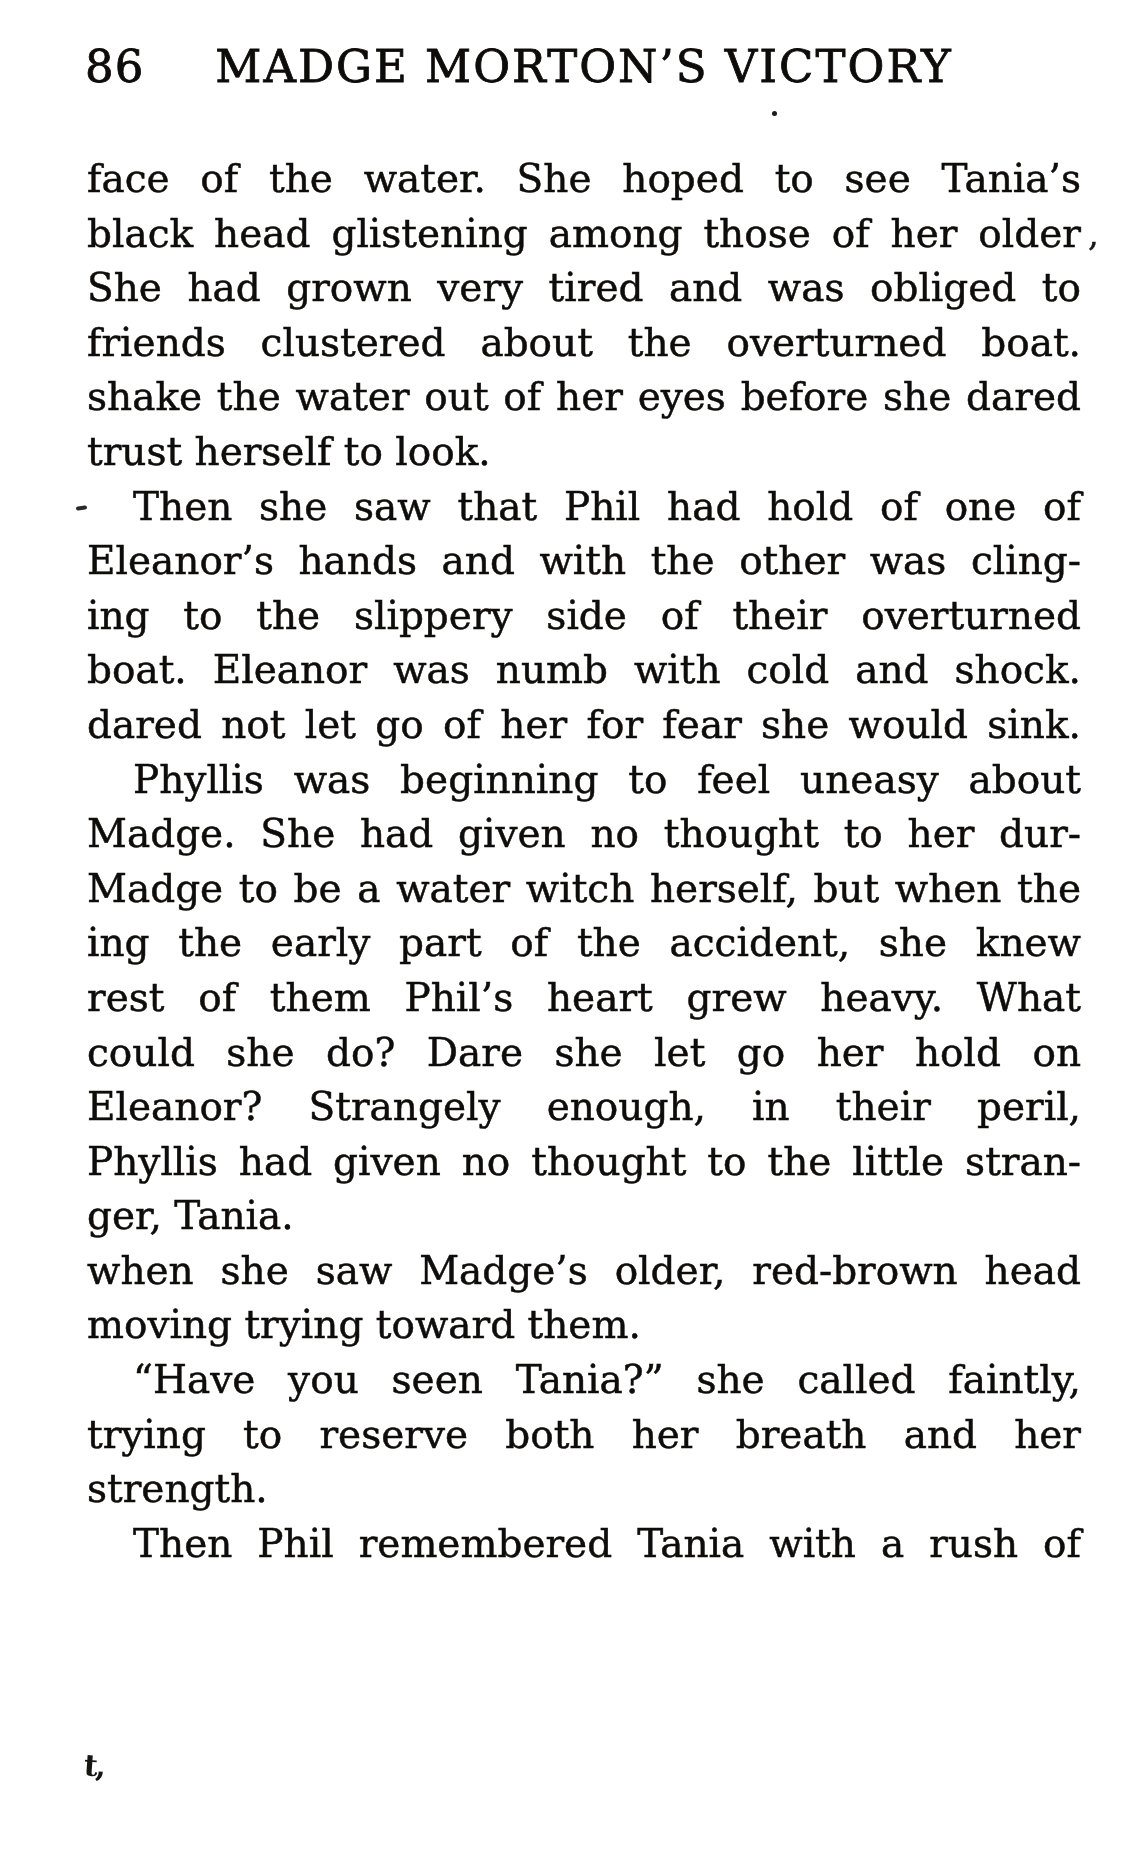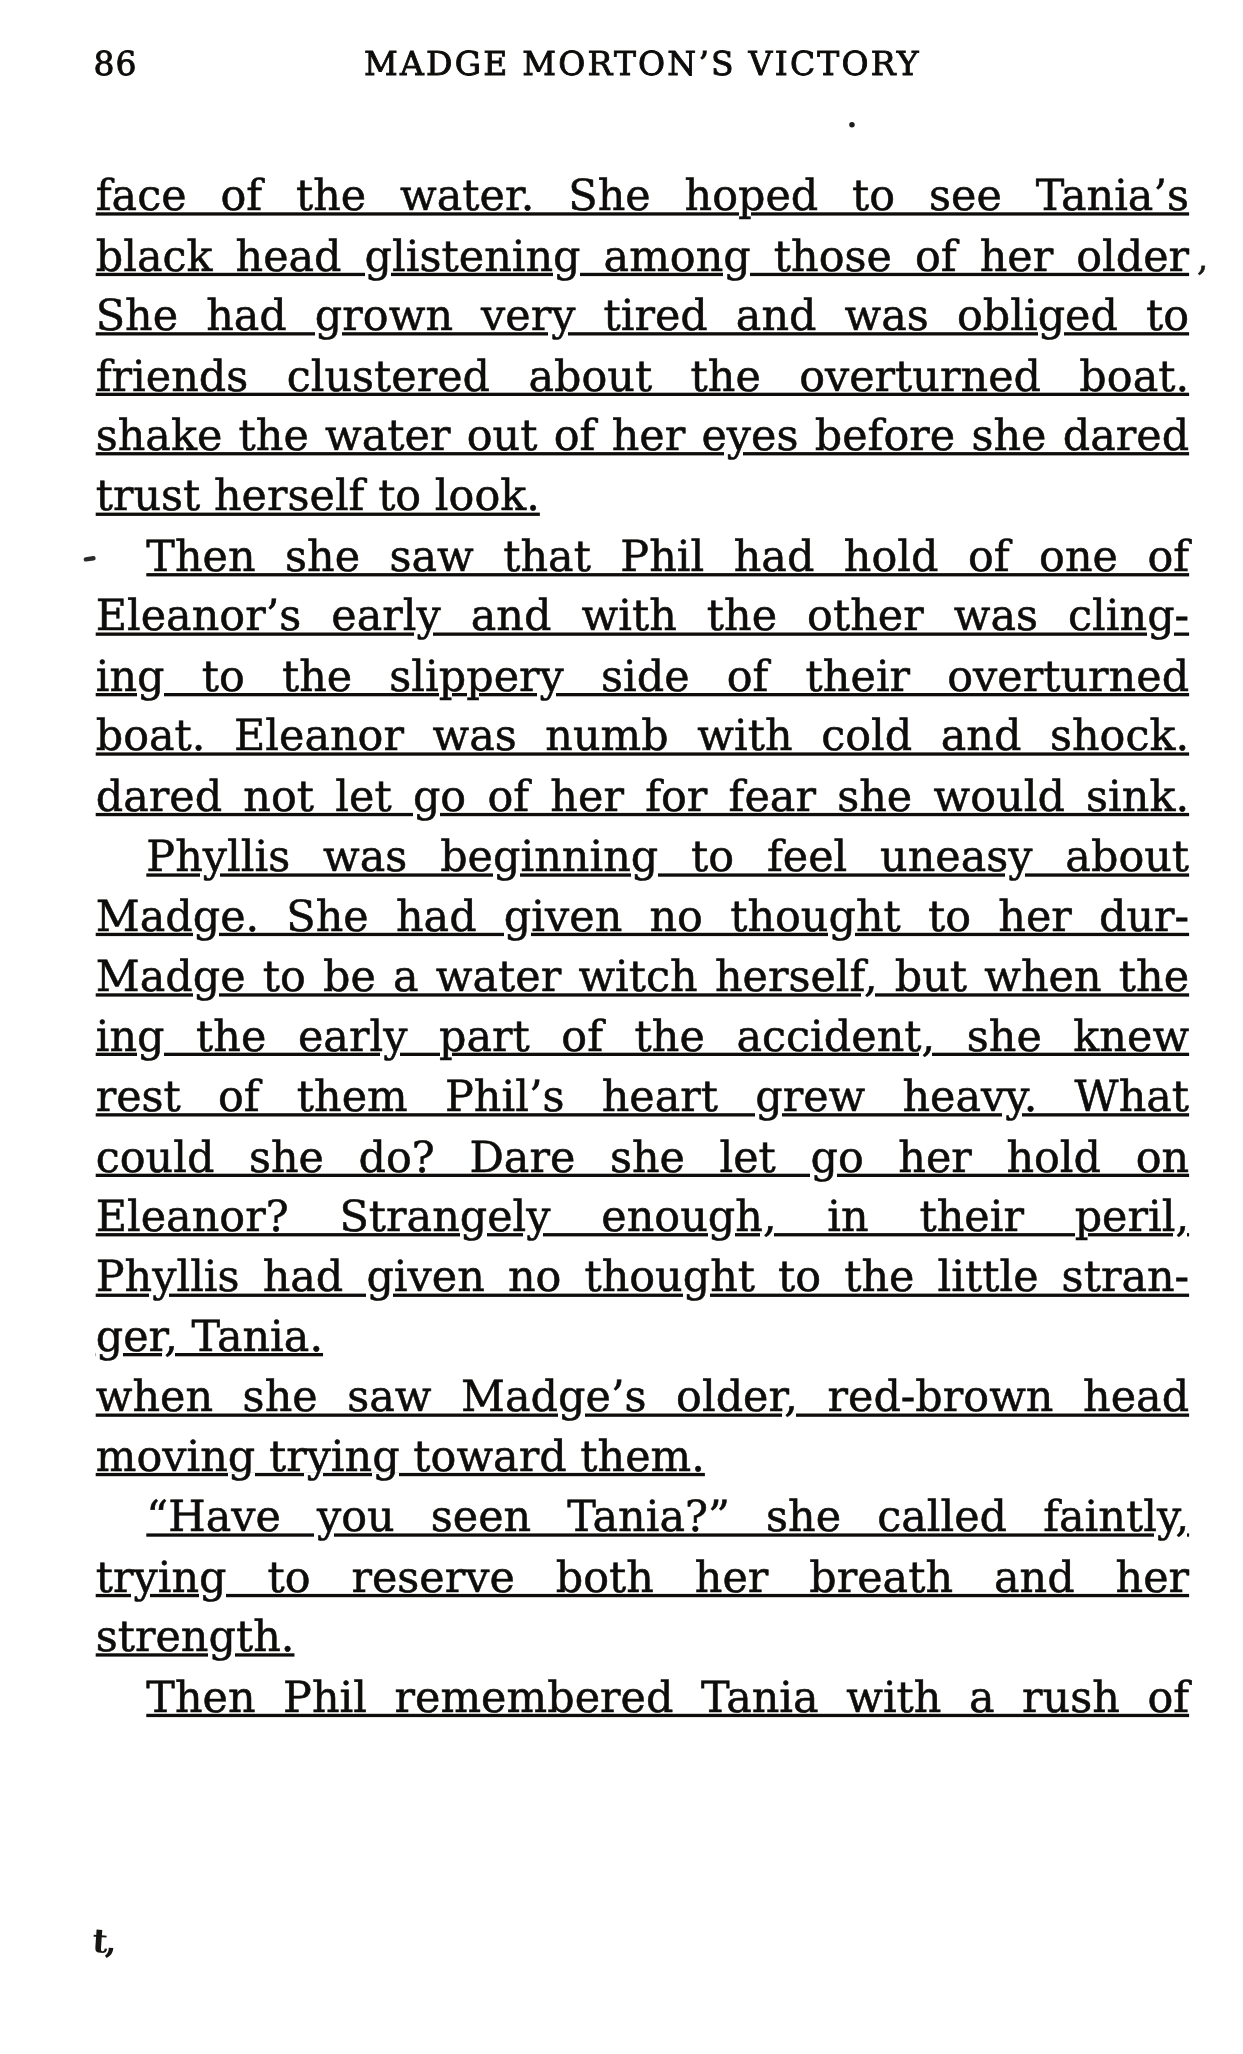--- a/index.html
+++ b/index.html
@@ -11,21 +11,21 @@
     overflow: hidden;
     font-family: "DejaVu Serif", serif;
     color: #0e0d0b;
   }
   .header {
     position: absolute;
     left: 87px;
     top: 44px;
     width: 994px;
     text-align: center;
-    font-size: 30px;
+    font-size: 45px;
     line-height: 1;
     letter-spacing: 2px;
     font-weight: 400;
     color: #0d0c0a;
     -webkit-text-stroke: 0.8px #0d0c0a;
     white-space: nowrap;
   }
   .pagenum {
     position: absolute;
     left: -2px;
@@ -40,21 +40,20 @@
     font-size: 39px;
     line-height: 54.6px;
     font-weight: 400;
     color: #0e0d0b;
     -webkit-text-stroke: 0.5px #0e0d0b;
   }
   .ln {
     text-align: justify;
     text-align-last: justify;
     white-space: normal;
-    text-decoration: underline;
   }
   .ln.last {
     text-align-last: left;
   }
   .ln.ind {
     padding-left: 46px;
   }
   .speck {
     position: absolute;
     left: 772px;
@@ -104,21 +103,21 @@
   </div>
 
   <div class="bodytext">
     <div class="ln">face of the water.  She hoped to see Tania’s</div>
     <div class="ln">black head glistening among those of her older</div>
     <div class="ln">She had grown very tired and was obliged to</div>
     <div class="ln">friends clustered about the overturned boat.</div>
     <div class="ln">shake the water out of her eyes before she dared</div>
     <div class="ln last">trust herself to look.</div>
     <div class="ln ind">Then she saw that Phil had hold of one of</div>
-    <div class="ln">Eleanor’s early and with the other was cling-</div>
+    <div class="ln">Eleanor’s hands and with the other was cling-</div>
     <div class="ln">ing to the slippery side of their overturned</div>
     <div class="ln">boat.  Eleanor was numb with cold and shock.</div>
     <div class="ln">dared not let go of her for fear she would sink.</div>
     <div class="ln ind">Phyllis was beginning to feel uneasy about</div>
     <div class="ln">Madge.  She had given no thought to her dur-</div>
     <div class="ln">Madge to be a water witch herself, but when the</div>
     <div class="ln">ing the early part of the accident, she knew</div>
     <div class="ln">rest of them Phil’s heart grew heavy.  What</div>
     <div class="ln">could she do?  Dare she let go her hold on</div>
     <div class="ln">Eleanor?  Strangely enough, in their peril,</div>

